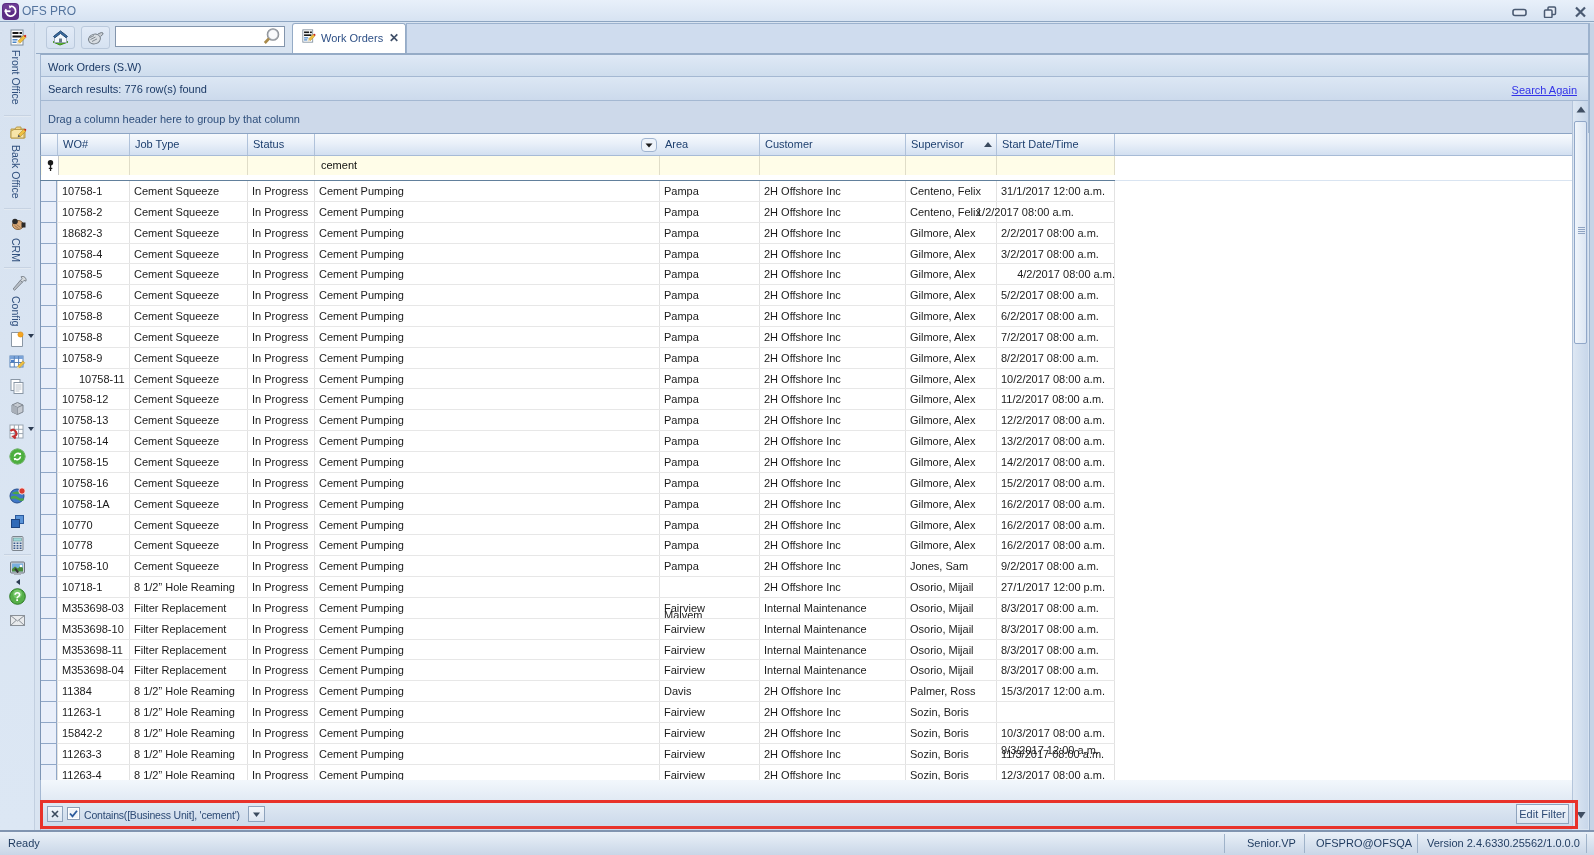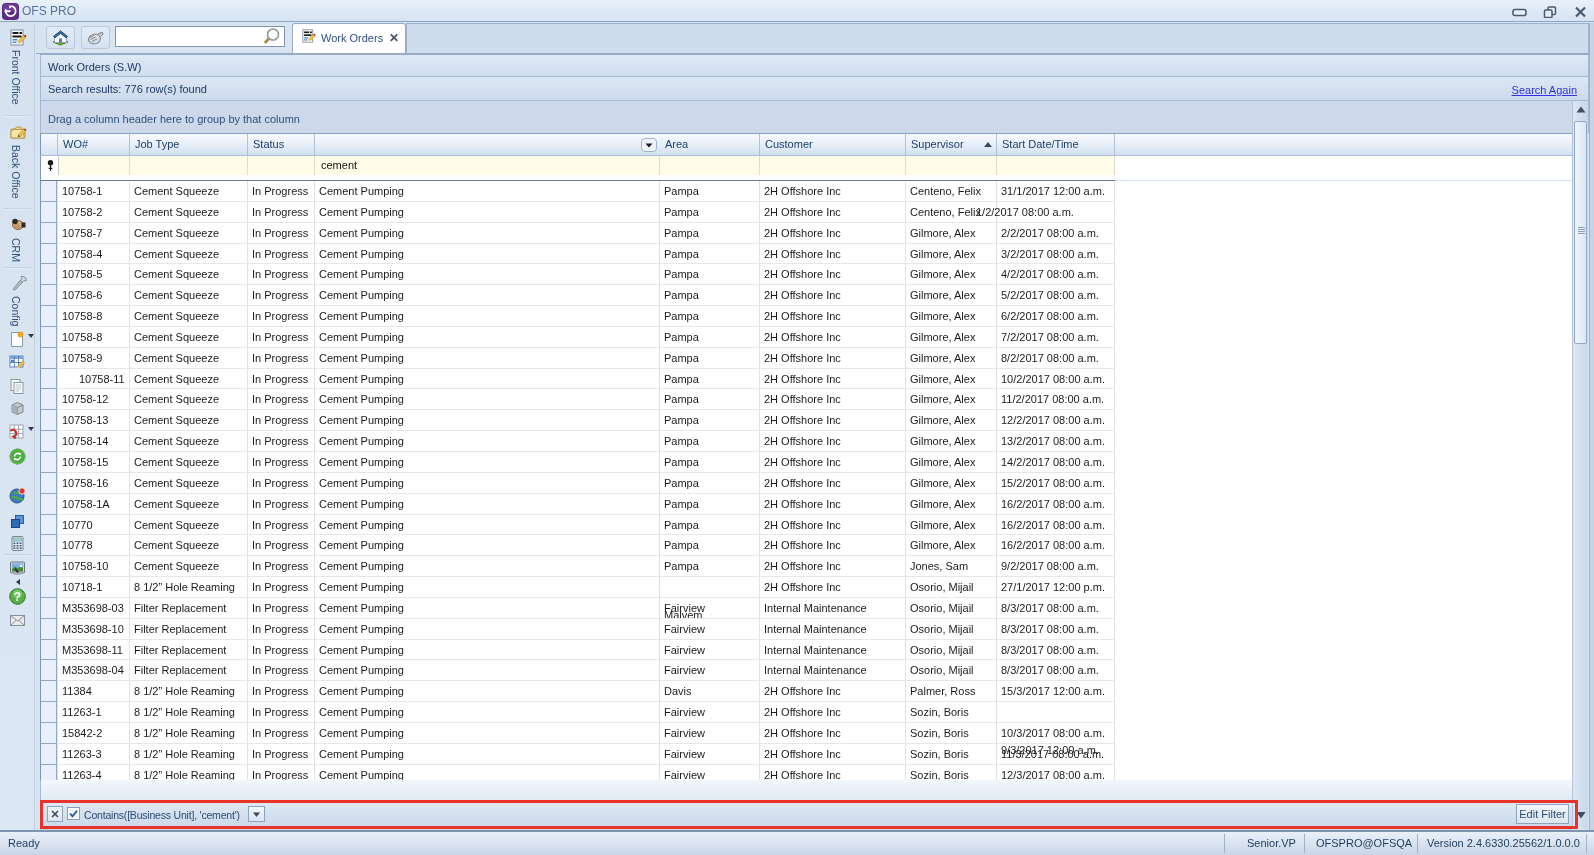--- a/index.html
+++ b/index.html
@@ -303,21 +303,21 @@
       <div class="dc" style="left:93px;width:114px;">Cement Squeeze</div>
       <div class="dc" style="left:211px;width:63px;">In Progress</div>
       <div class="dc" style="left:278px;width:340px;">Cement Pumping</div>
       <div class="dc" style="left:623px;width:95px;">Pampa</div>
       <div class="dc" style="left:723px;width:142px;">2H Offshore Inc</div>
       <div class="dc" style="left:869px;width:86px;">Centeno, Felix</div>
       <div class="dc" style="left:935px;width:114px;">1/2/2017 08:00 a.m.</div>
     </div>
 <div class="drow">
       <div class="ind" style="top:0;height:20.857px;"></div>
-      <div class="dc" style="left:21px;width:68px;">10758-7</div>
+      <div class="dc" style="left:21px;width:68px;">18682-3</div>
       <div class="dc" style="left:93px;width:114px;">Cement Squeeze</div>
       <div class="dc" style="left:211px;width:63px;">In Progress</div>
       <div class="dc" style="left:278px;width:340px;">Cement Pumping</div>
       <div class="dc" style="left:623px;width:95px;">Pampa</div>
       <div class="dc" style="left:723px;width:142px;">2H Offshore Inc</div>
       <div class="dc" style="left:869px;width:86px;">Gilmore, Alex</div>
       <div class="dc" style="left:960px;width:114px;">2/2/2017 08:00 a.m.</div>
     </div>
 <div class="drow">
       <div class="ind" style="top:0;height:20.857px;"></div>
@@ -332,21 +332,21 @@
     </div>
 <div class="drow">
       <div class="ind" style="top:0;height:20.857px;"></div>
       <div class="dc" style="left:21px;width:68px;">10758-5</div>
       <div class="dc" style="left:93px;width:114px;">Cement Squeeze</div>
       <div class="dc" style="left:211px;width:63px;">In Progress</div>
       <div class="dc" style="left:278px;width:340px;">Cement Pumping</div>
       <div class="dc" style="left:623px;width:95px;">Pampa</div>
       <div class="dc" style="left:723px;width:142px;">2H Offshore Inc</div>
       <div class="dc" style="left:869px;width:86px;">Gilmore, Alex</div>
-      <div class="dc" style="left:960px;width:114px;">4/2/2017 08:00 a.m.</div>
+      <div class="dc" style="left:960px;width:114px;text-align:right;">4/2/2017 08:00 a.m.</div>
     </div>
 <div class="drow">
       <div class="ind" style="top:0;height:20.857px;"></div>
       <div class="dc" style="left:21px;width:68px;">10758-6</div>
       <div class="dc" style="left:93px;width:114px;">Cement Squeeze</div>
       <div class="dc" style="left:211px;width:63px;">In Progress</div>
       <div class="dc" style="left:278px;width:340px;">Cement Pumping</div>
       <div class="dc" style="left:623px;width:95px;">Pampa</div>
       <div class="dc" style="left:723px;width:142px;">2H Offshore Inc</div>
       <div class="dc" style="left:869px;width:86px;">Gilmore, Alex</div>

